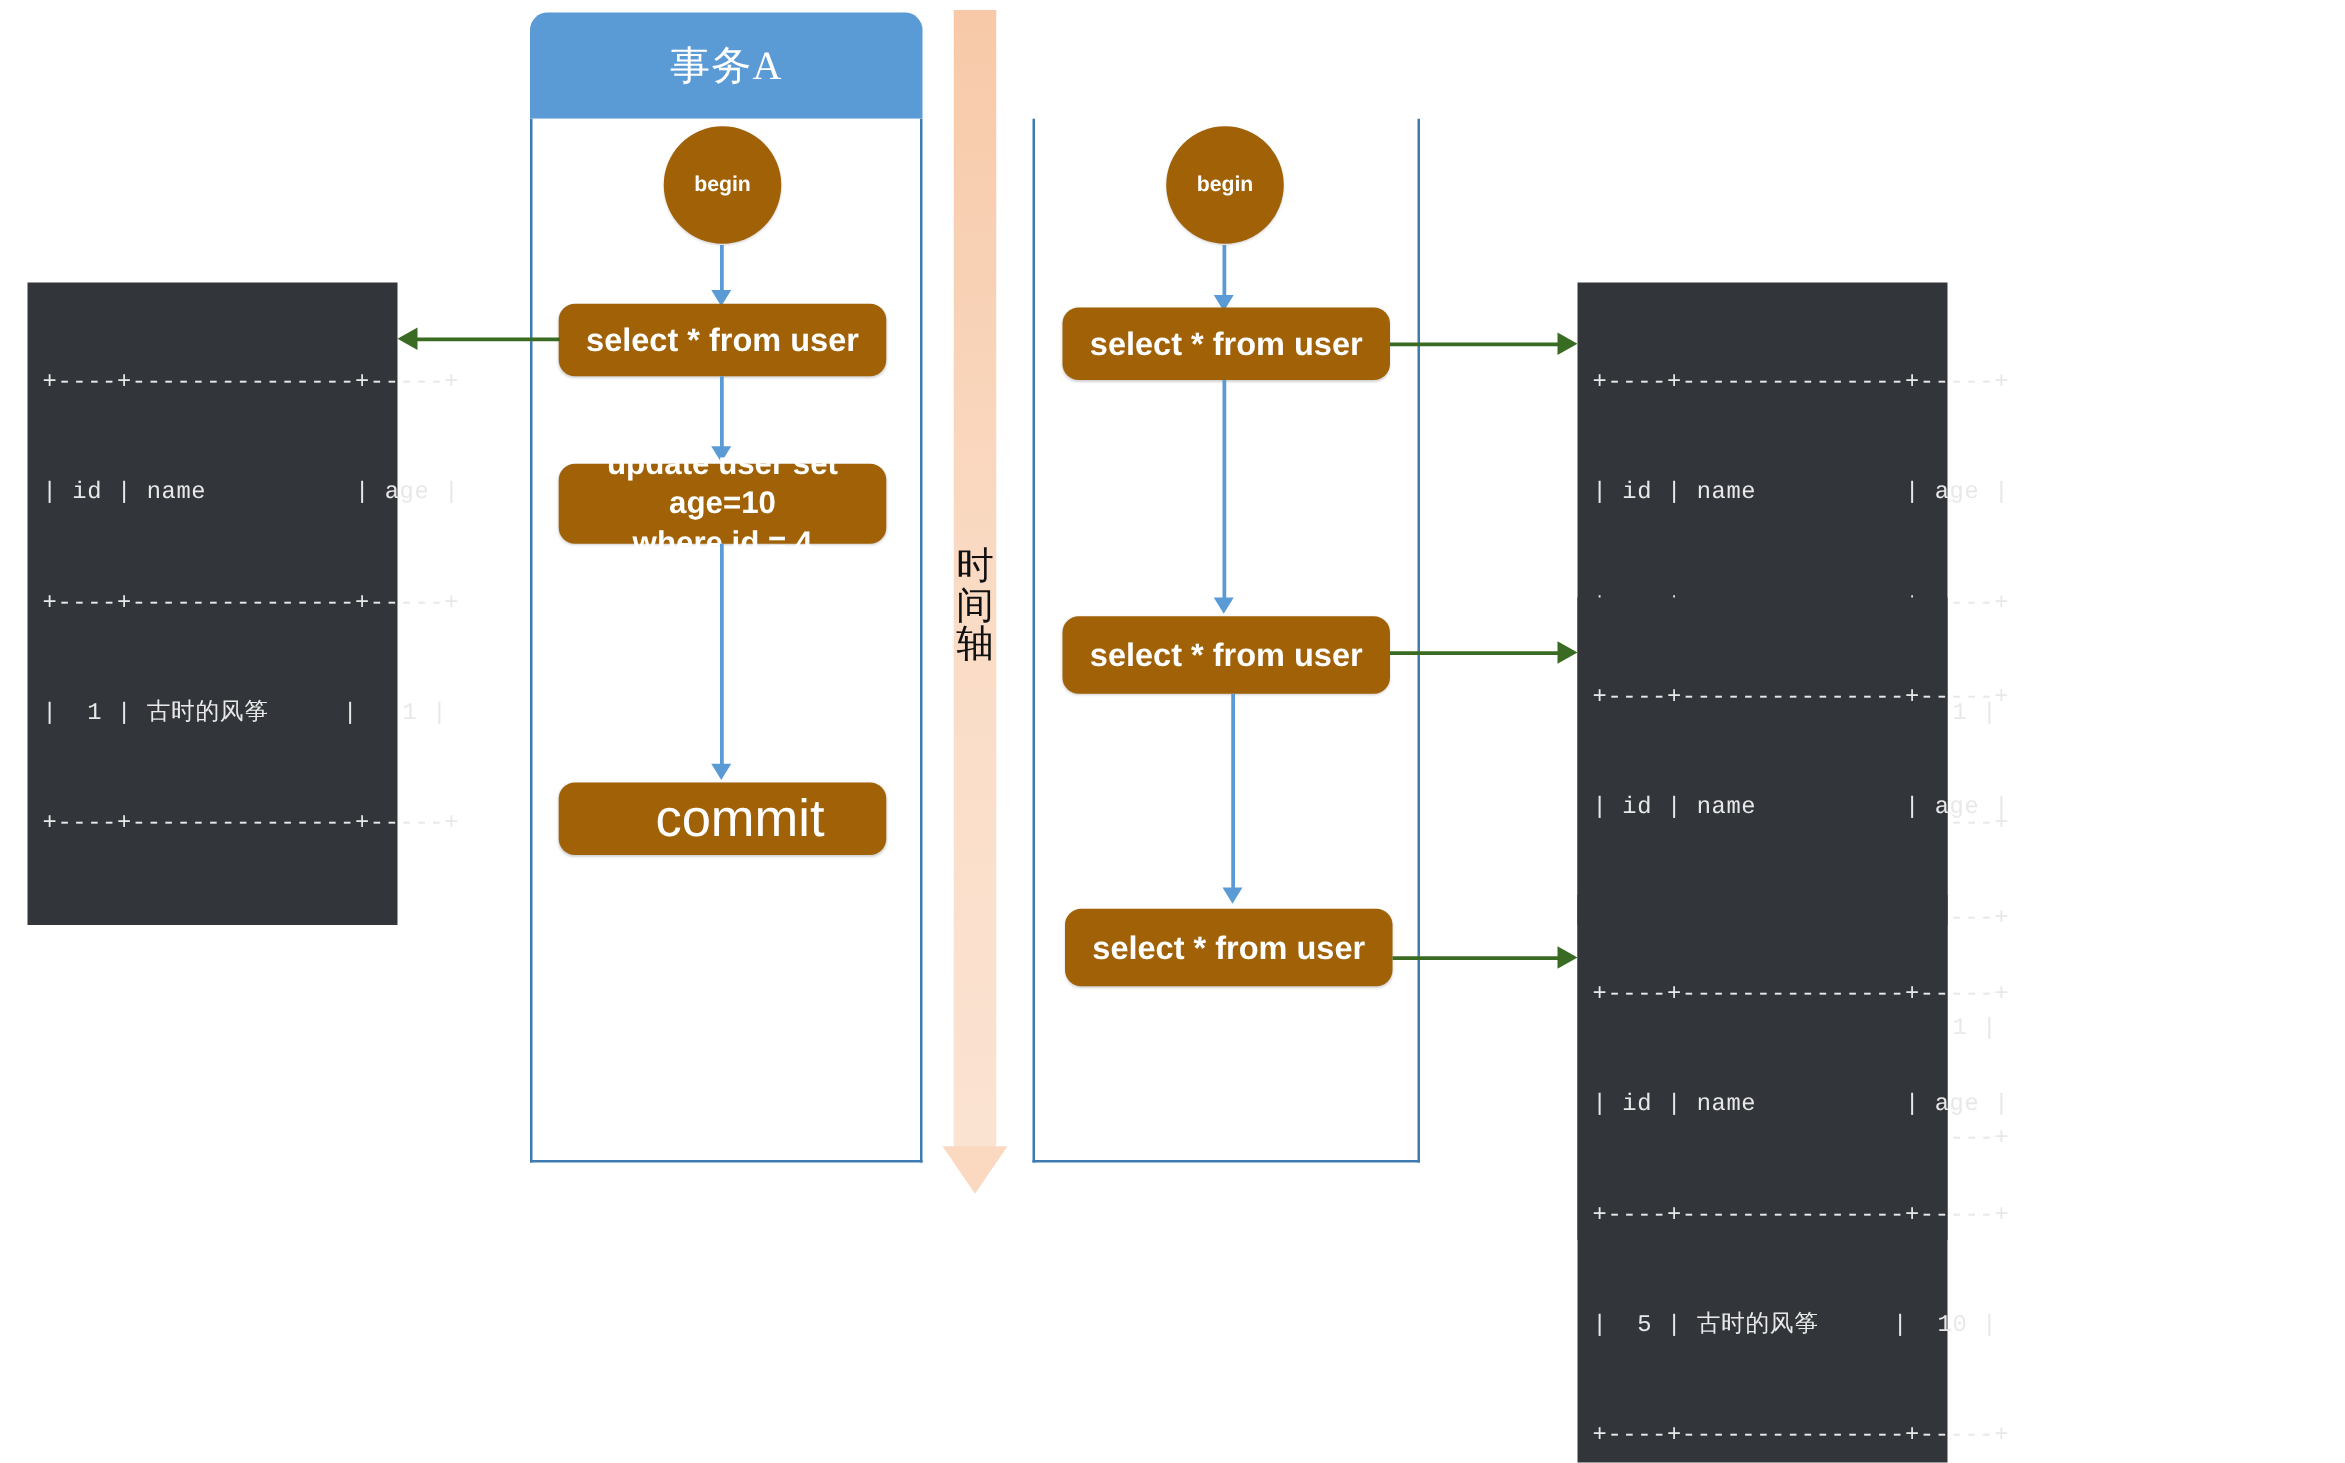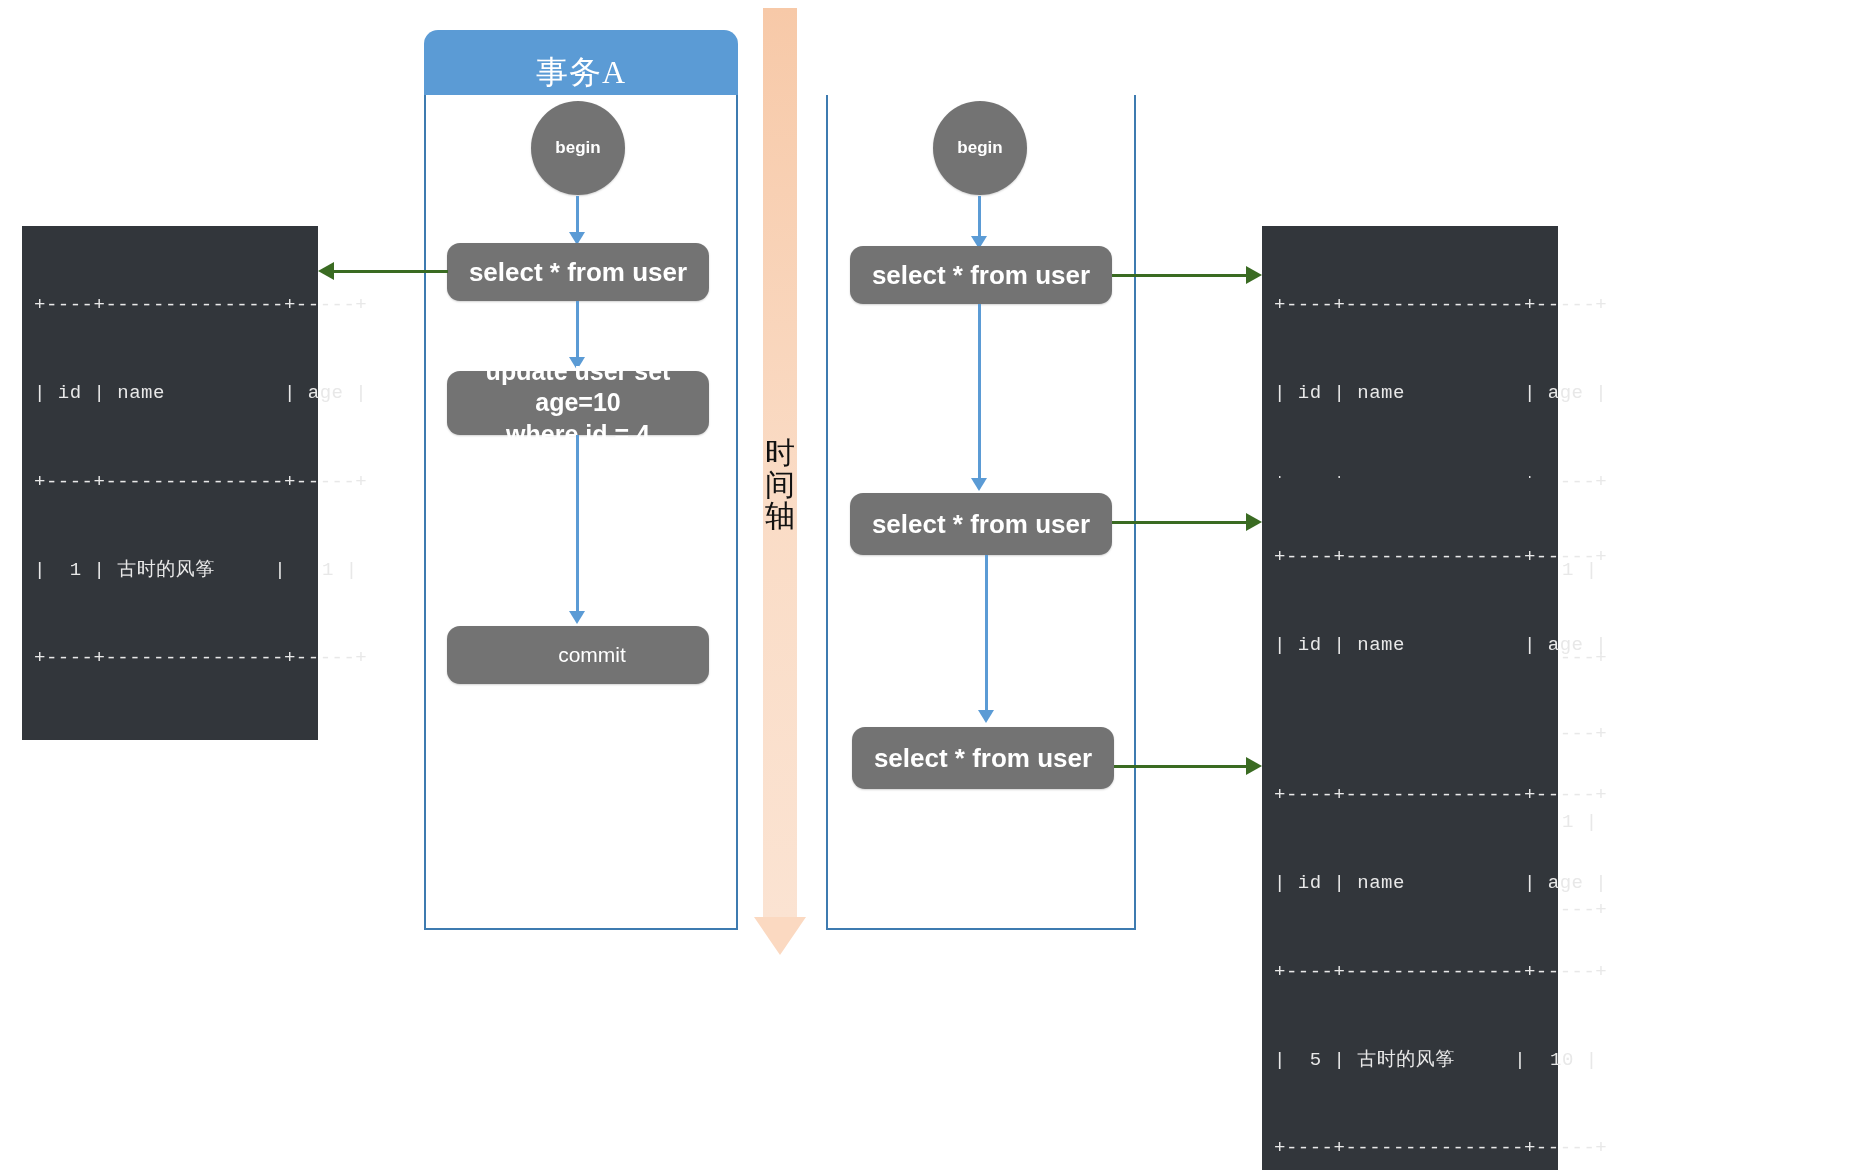--- a/index.html
+++ b/index.html
@@ -6,34 +6,34 @@
   body{width:1876px;height:1170px;position:relative;overflow:hidden;
        font-family:"Liberation Sans","DejaVu Sans",sans-serif;}
   .stage{position:absolute;left:0;top:0;width:1876px;height:1170px;}
 
   
   .lane{position:absolute;}
   .lane-head{position:absolute;left:0;top:0;width:100%;height:85px;
              background:#5b9bd5;border-radius:14px 14px 0 0;
              display:flex;align-items:center;justify-content:center;
              color:#ffffff;font-size:32px;letter-spacing:1px;
-             font-family:"Liberation Serif","DejaVu Serif",serif;margin-top:20px;}
+             font-family:"Liberation Serif","DejaVu Serif",serif;}
   .lane-body{position:absolute;left:0;top:85px;width:100%;
              border-left:2px solid #3e7bb0;border-right:2px solid #3e7bb0;
              border-bottom:2px solid #3e7bb0;box-sizing:border-box;background:#fff;}
 
   
-  .node{position:absolute;background:#737373;color:#ffffff;
+  .node{position:absolute;background:#a16207;color:#ffffff;
         border-radius:13px;display:flex;align-items:center;justify-content:center;
         text-align:center;line-height:1.25;box-sizing:border-box;
         box-shadow:0 1px 2px rgba(0,0,0,.18);}
   .node.begin{border-radius:50%;font-size:17px;font-weight:bold;}
   .node.sql{font-size:26px;font-weight:bold;}
   .node.sql2{font-size:25px;font-weight:bold;padding:0 10px;}
-  .node.commit{font-size:21px;padding-left:28px;}
+  .node.commit{font-size:42px;padding-left:28px;}
 
   
   .vline{position:absolute;background:#5b9bd5;width:3px;}
   .vhead{position:absolute;width:0;height:0;
          border-left:8px solid transparent;border-right:8px solid transparent;
          border-top:13px solid #5b9bd5;}
 
   .gline{position:absolute;background:#3a6b22;height:3px;}
   .ghead-r{position:absolute;width:0;height:0;
            border-top:9px solid transparent;border-bottom:9px solid transparent;

